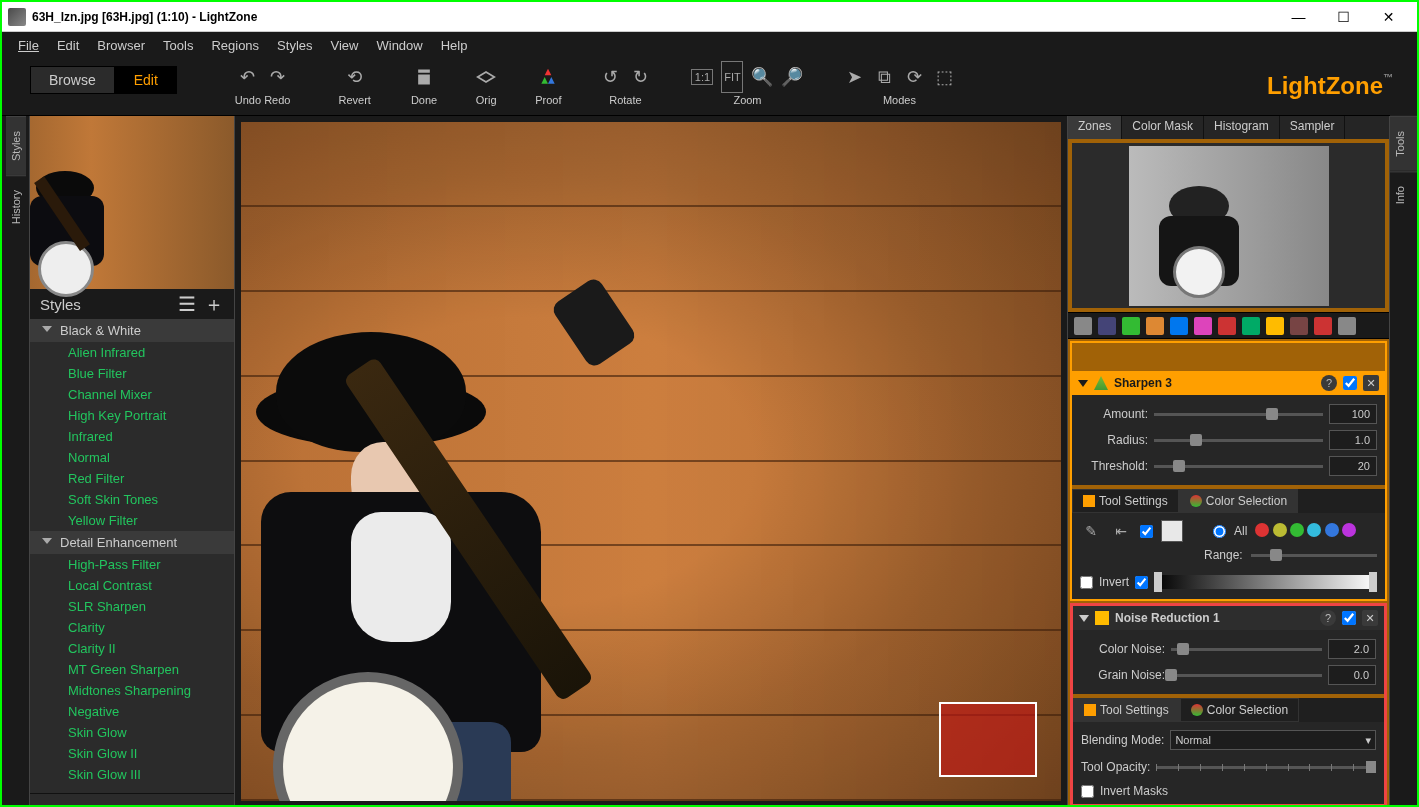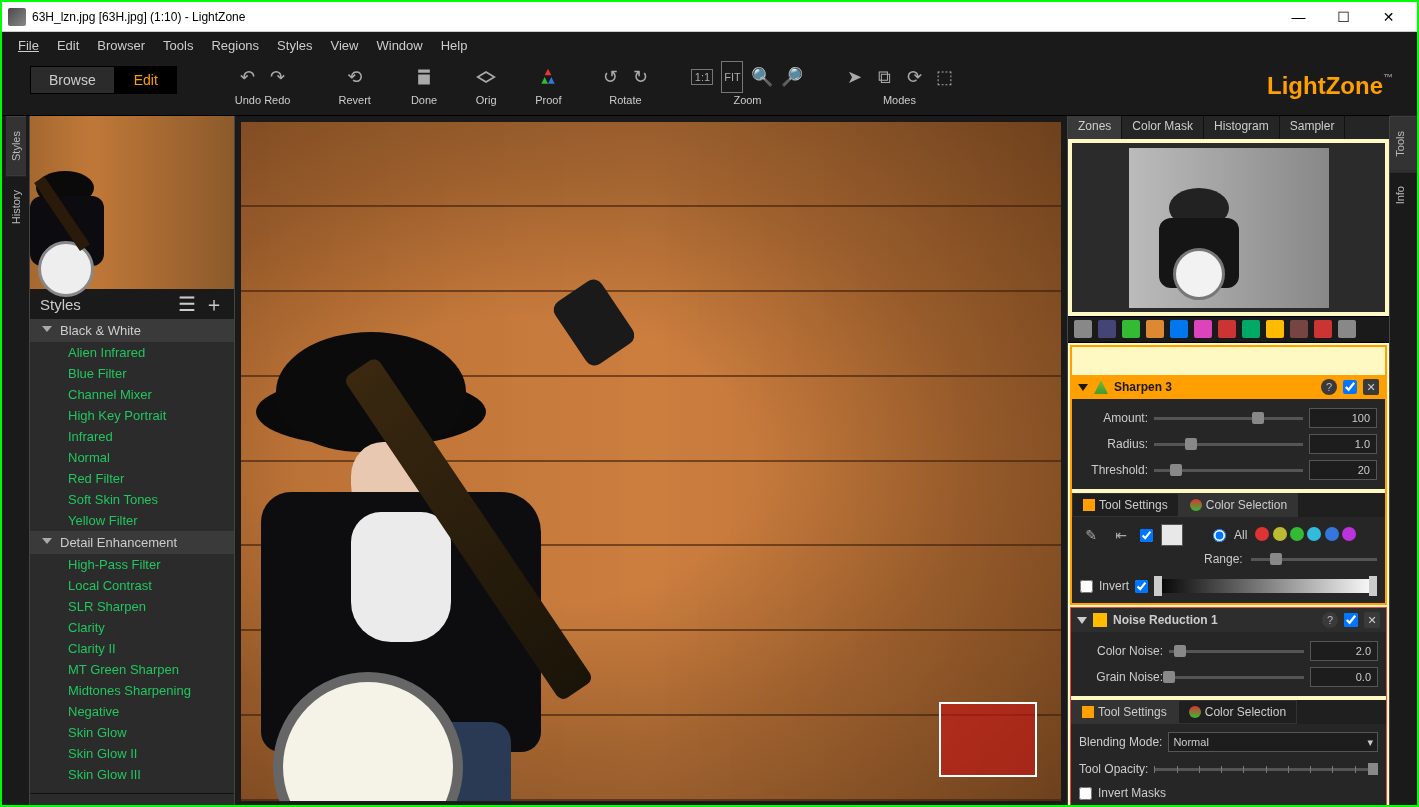--- a/index.html
+++ b/index.html
@@ -1,19 +1,19 @@
 <!DOCTYPE html>
 <html><head>
 <meta charset="utf-8">
 <style>
 * { box-sizing: border-box; margin: 0; padding: 0; font-family: Arial, sans-serif; -webkit-user-select: none; user-select: none; }
 body { width: 1419px; height: 807px; background: #1a1a1a; border: 2px solid #00ff00; overflow: hidden; position: relative; }
 .titlebar { height: 30px; background: #fff; border-bottom: 1px solid #ccc; display: flex; align-items: center; padding: 0 6px; }
 .titlebar .app-icon { width: 18px; height: 18px; background: linear-gradient(135deg,#4a4a4a,#888); display: inline-block; margin-right: 6px; border-radius: 2px; }
-.titlebar .title { font-size: 12px; color: #000; flex: 1; }
+.titlebar .title { font-size: 12px; color: #000; flex: 1; font-weight: bold; }
 .win-controls { display: flex; }
 .win-btn { width: 45px; height: 30px; display: flex; align-items: center; justify-content: center; font-size: 14px; color: #000; cursor: pointer; }
 .menubar { height: 26px; background: #1a1a1a; display: flex; align-items: center; padding: 0 8px; gap: 2px; }
 .menu-item { color: #ccc; font-size: 13px; padding: 3px 8px; cursor: pointer; }
 .menu-item u { text-decoration: underline; }
 .main-toolbar { height: 58px; background: #1a1a1a; display: flex; align-items: flex-start; padding: 4px 8px; border-bottom: 1px solid #000; }
 .mode-tabs { display: flex; margin-top: 4px; margin-left: 20px; }
 .mode-tab { padding: 5px 18px; font-size: 14px; color: #ccc; background: #2b2b2b; cursor: pointer; border: 1px solid #000; }
 .mode-tab.active { background: #000; color: #ff9f00; }
 .tool-group { display: flex; flex-direction: column; align-items: center; margin-left: 28px; }
@@ -48,45 +48,45 @@
 .hat { position:absolute; left:35px; top:10px; width:190px; height:120px; background:#0b0b0b; border-radius:50% 50% 45% 45%; }
 .brim { position:absolute; left:15px; top:55px; width:230px; height:70px; background:#0a0a0a; border-radius:50%; }
 .face { position:absolute; left:110px; top:120px; width:80px; height:85px; background:#e8c8b0; border-radius:40% 40% 50% 50%; }
 .torso { position:absolute; left:20px; top:170px; width:280px; height:260px; background:#0d0d0f; border-radius:30px 40px 20px 20px; }
 .shirt { position:absolute; left:110px; top:190px; width:100px; height:130px; background:#ebebeb; border-radius:30px 30px 40px 40px; }
 .banjo-neck { position:absolute; left:320px; top:-10px; width:40px; height:390px; background: linear-gradient(#3a2810,#1a1408); transform: rotate(-34deg); transform-origin: bottom left; border-radius:8px; }
 .banjo-head { position:absolute; left:325px; top:-37px; width:56px; height:75px; background:#1a1a1a; border-radius:10px; transform: rotate(-34deg); }
 .banjo-body { position:absolute; left:32px; top:350px; width:190px; height:190px; background: radial-gradient(circle,#f5f2e8 70%,#d8d4c8 72%,#aaa 74%); border-radius:50%; border:10px solid #666; }
 .jeans { position:absolute; left:120px; top:400px; width:150px; height:90px; background:#2a3a55; border-radius:20px 20px 0 0;}
 .selection-overlay { position:absolute; right:24px; bottom:24px; width:98px; height:75px; background: rgba(200,20,20,.6); border:2px solid #fff; }
-.right-panel { width:322px; background:#fef9c3; display:flex; flex-direction:column; border-left:1px solid #444; }
+.right-panel { width:322px; background:#a16207; display:flex; flex-direction:column; border-left:1px solid #444; }
 .right-tab-bar { width:28px; background:#1a1a1a; border-left:1px solid #444; display:flex; flex-direction:column; }
 .rtabs { display:flex; height:24px; background:#252525; }
 .rtab { flex:0 0 auto; padding:3px 10px; font-size:12px; color:#ccc; border-right:1px solid #111; cursor:pointer; }
 .rtab.active { background:#3a3a3a; }
 .zone-preview { height:172px; margin:4px; background:#2b2b2b; display:flex; align-items:center; justify-content:center; }
 .zone-thumb { width:200px; height:160px; background: linear-gradient(90deg,#bbb,#888); position: relative; }
 .tool-icons-row { height:28px; background:#1a1a1a; display:flex; align-items:center; gap:6px; padding:0 6px; border-top:1px solid #000; border-bottom:1px solid #000; }
 .ticon { width:18px; height:18px; display:inline-block; border-radius:2px; cursor:pointer; }
-.tool-panel { border:1px solid #ef4444; margin:2px 2px 0 2px; }
+.tool-panel { border:3px solid #ef4444; margin:2px 2px 0 2px; }
 .tool-panel.active { border:2px solid #ff9f00; }
 .tool-header { height:24px; display:flex; align-items:center; padding:0 6px; gap:6px; font-size:12px; color:#ccc; }
 .tool-panel.active .tool-header { background:#ff9f00; color:#1a1a1a;margin-top:28px; }
 .tool-header .collapse-tri { width:0; height:0; border-left:5px solid transparent; border-right:5px solid transparent; border-top:7px solid currentColor; cursor:pointer; }
 .tool-header .tname { flex:1; font-weight:bold; }
 .tool-header .hicon { width:16px; height:16px; background:#3a3a3a; border-radius:50%; color:#bbb; display:inline-flex; align-items:center; justify-content:center; font-size:11px; cursor:pointer; }
 .tool-header .chk { width:14px; height:14px; cursor:pointer; }
 .tool-header .close-x { width:16px; height:16px; background:#3a3a3a; color:#ccc; display:inline-flex; align-items:center; justify-content:center; font-size:11px; cursor:pointer; border-radius:2px; }
 .tool-body { padding:6px 8px; font-size:12px; color:#ccc; background:#262626; }
 .param-row { display:flex; align-items:center; height:26px; gap:6px; }
 .param-label { width:68px; text-align:right; font-size:12px; }
 .slider { flex:1; height:16px; position:relative; }
 .slider-track { position:absolute; left:0; right:0; top:7px; height:3px; background:#555; }
 .slider-thumb { position:absolute; top:2px; width:12px; height:12px; background:#888; border-radius:2px; transform: translateX(-50%); cursor:pointer; }
-.param-val { width:68px; height:20px; background:#1d1d1d; border:1px solid #555; color:#ccc; text-align:right; padding:0 6px; font-size:11px; line-height:18px; }
+.param-val { width:48px; height:20px; background:#1d1d1d; border:1px solid #555; color:#ccc; text-align:right; padding:0 6px; font-size:11px; line-height:18px; }
 .subtabs { display:flex; height:24px; background:#1f1f1f; margin-top:4px; }
 .subtab { display:flex; align-items:center; gap:4px; padding:0 10px; font-size:12px; color:#ccc; border:1px solid #333; cursor:pointer; }
 .subtab.active { background:#333; }
 .cs-body { padding:6px 8px; background:#262626; font-size:12px; color:#ccc; }
 .cs-row1 { display:flex; align-items:center; gap:8px; height:24px; }
 .swatch-box { width:22px; height:22px; background:#e8e8e8; border:1px solid #555; cursor:pointer; }
 .color-dot { width:14px; height:14px; border-radius:50%; display:inline-block; cursor:pointer; }
 .cs-invert-row { display:flex; align-items:center; gap:6px; height:22px; margin-top:4px; }
 .gradient-bar { flex:1; height:14px; background: linear-gradient(90deg, #000 0%, #fff 100%); position:relative; }
 .ts-body { padding:6px 8px; background:#262626; font-size:12px; color:#ccc; }

